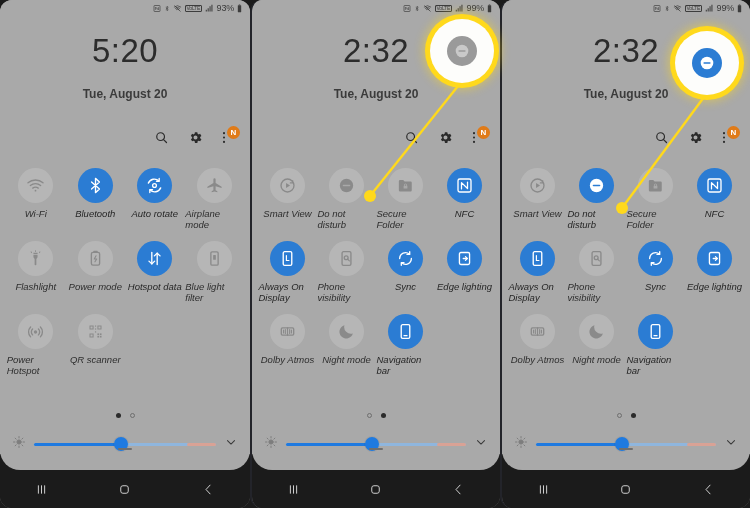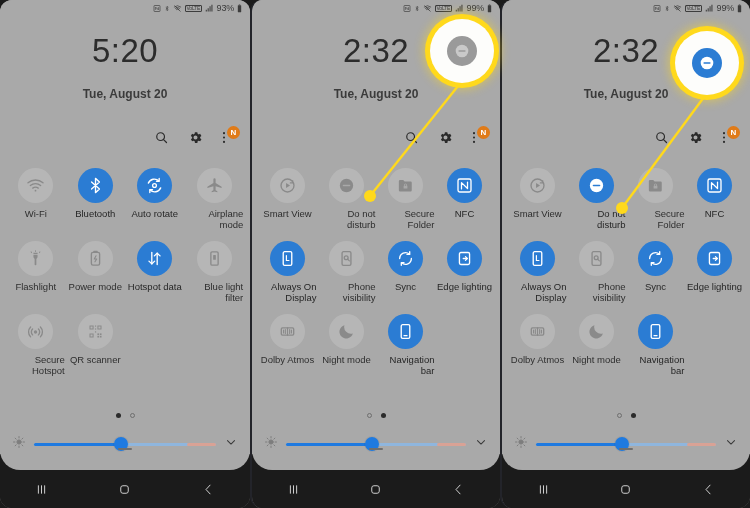--- a/index.html
+++ b/index.html
@@ -54,22 +54,22 @@
     row-gap:11px;padding:0 6px;box-sizing:border-box;
   }
   .tile{display:flex;flex-direction:column;align-items:center;}
   .tile .bub{
     width:35px;height:35px;border-radius:50%;
     display:flex;align-items:center;justify-content:center;
     background:rgba(255,255,255,.16);
   }
   .tile.on .bub{background:#2b7cd3;}
   .tile .lbl{
-    margin-top:5px;font-size:9.5px;line-height:11px;text-align:right;
-    color:#2e2e2e;max-width:58px;font-weight:400;
+    margin-top:5px;font-size:9.5px;line-height:11px;text-align:left;
+    color:#2e2e2e;max-width:58px;font-weight:400;font-style:italic;
   }
   .tile.on .lbl{color:#262626;}
   .gico{display:block;}
 
   
   .dots{
     position:absolute;left:0;right:0;top:413px;
     display:flex;justify-content:center;gap:9px;
   }
   .dot{width:5px;height:5px;border-radius:50%;box-sizing:border-box;}
@@ -257,21 +257,21 @@
           <div class="tile ">
             <div class="bub" style="color:#8a8a8a">
               <svg class="gico" width="19" height="19" viewBox="0 0 24 24" fill="none" stroke="#8a8a8a" stroke-width="1.7" stroke-linecap="round" stroke-linejoin="round">
                 <circle cx="12" cy="12.6" r="2.1" fill="#8a8a8a" stroke="none"></circle>
                 <path d="M8.3 8.9a5.2 5.2 0 0 0 0 7.4"></path>
                 <path d="M15.7 8.9a5.2 5.2 0 0 1 0 7.4"></path>
                 <path d="M5.8 6.4a8.8 8.8 0 0 0 0 12.4"></path>
                 <path d="M18.2 6.4a8.8 8.8 0 0 1 0 12.4"></path>
               </svg>
             </div>
-            <div class="lbl">Secure Hotspot</div>
+            <div class="lbl">Power Hotspot</div>
           </div>
           <div class="tile ">
             <div class="bub" style="color:#8a8a8a">
               <svg class="gico" width="19" height="19" viewBox="0 0 24 24" fill="#8a8a8a">
                 <path d="M4.4 4.4h5.2v5.2H4.4V4.4zm1.3 1.3v2.6h2.6V5.7H5.7z"></path>
                 <path d="M14.4 4.4h5.2v5.2h-5.2V4.4zm1.3 1.3v2.6h2.6V5.7h-2.6z"></path>
                 <path d="M4.4 14.4h5.2v5.2H4.4v-5.2zm1.3 1.3v2.6h2.6v-2.6H5.7z"></path>
                 <rect x="14.4" y="14.4" width="2.1" height="2.1"></rect>
                 <rect x="17.5" y="14.4" width="2.1" height="2.1"></rect>
                 <rect x="14.4" y="17.5" width="2.1" height="2.1"></rect>

